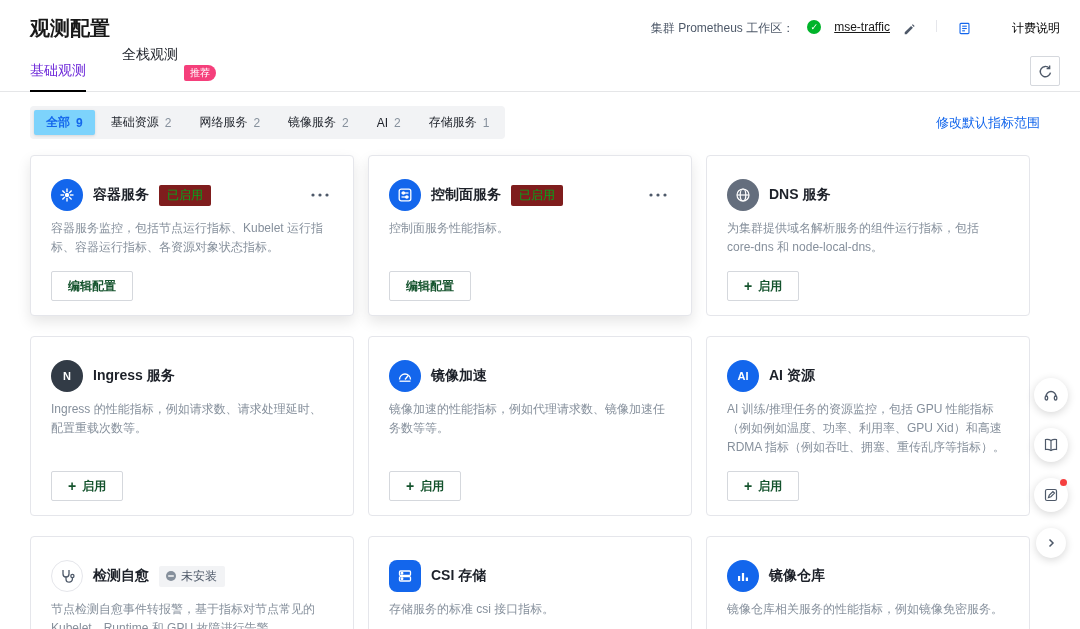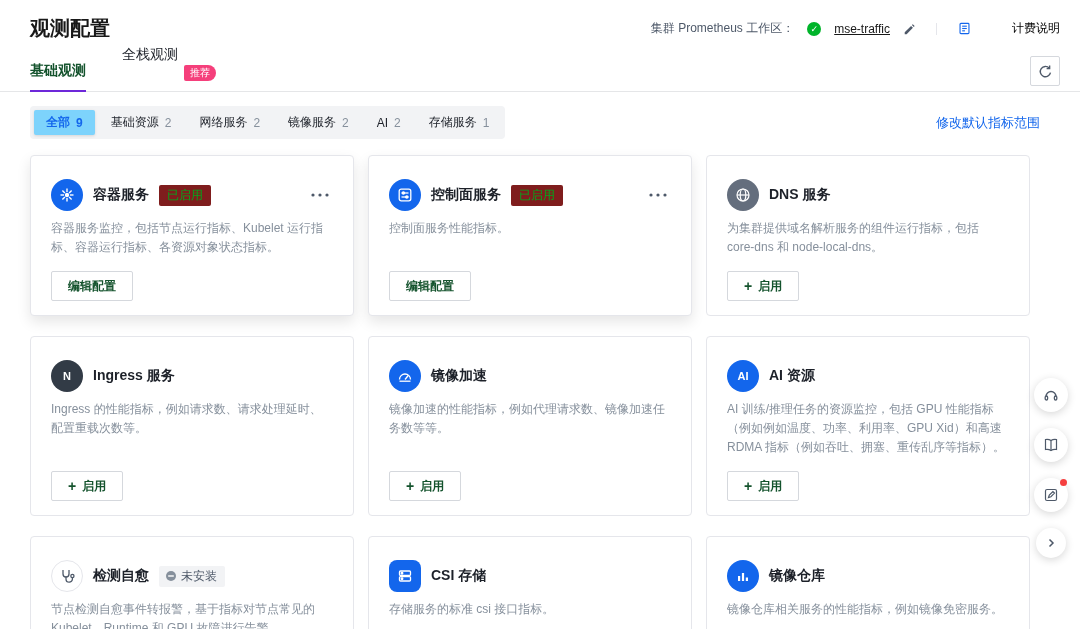--- a/index.html
+++ b/index.html
@@ -2,32 +2,32 @@
 <html><head>
 <meta charset="utf-8">
 <style>
   * { box-sizing: border-box; margin: 0; padding: 0; }
   body { background:#fff; font-family:"Liberation Sans", sans-serif; }
   .page { width:1080px; height:629px; position:relative; overflow:hidden; background:#fff; color:#1d2129; }
 
   
   .topbar { display:flex; justify-content:space-between; align-items:center; padding:15px 20px 12px 30px; }
   .page-title { font-size:20px; font-weight:700; color:#181818; }
-  .topbar-right { display:flex; align-items:center; font-size:12px; color:#4e5969; gap:13px; }
+  .topbar-right { display:flex; font-size:12px; color:#4e5969; gap:13px; }
   .chk { width:14px; height:14px; border-radius:50%; background:#00b42a; color:#fff; font-size:9px;
          display:inline-flex; align-items:center; justify-content:center; }
   .ws-link { color:#181818; text-decoration:underline; cursor:pointer; }
   .icon-btn { display:inline-flex; align-items:center; cursor:pointer; }
   .vdiv { width:1px; height:12px; background:#e5e6eb; margin:0 8px; }
   .blue-link { color:#000000; text-decoration:none; cursor:pointer;margin-left:28px; }
 
   
   .tabs { display:flex; align-items:flex-end; padding:0 20px 0 30px; border-bottom:1px solid #e5e6e8; height:38px; }
   .tab { display:flex; align-items:center; gap:6px; margin-right:36px; padding-bottom:10px; font-size:14px; color:#1d2129; cursor:pointer; }
-  .tab.active { color:#14532d; font-weight:700; border-bottom:2px solid #6d28d9; margin-bottom:-1px; }
+  .tab.active { color:#6d28d9; font-weight:400; border-bottom:2px solid #000000; margin-bottom:-1px; }
   .badge-rec { background:#f53f7b; color:#fff; font-size:10px; line-height:1; padding:3px 6px; border-radius:2px 8px 8px 2px;margin-top:37px; }
   .refresh-btn { margin-left:auto; margin-bottom:5px; width:30px; height:30px; background:#fff; border:1px solid #d5d8dd;
                  border-radius:2px; display:flex; align-items:center; justify-content:center; cursor:pointer; }
 
   
   .filter-row { display:flex; justify-content:space-between; align-items:center; margin:14px 40px 0 30px; }
   .filter-bar { display:inline-flex; align-items:center; background:#f2f3f5; border-radius:4px; padding:4px; gap:4px; }
   .pill { display:inline-flex; align-items:center; gap:6px; padding:4px 12px; font-size:12px; color:#1d2129;
           border:none; background:transparent; border-radius:2px; cursor:pointer; font-family:inherit; }
   .pill .cnt { color:#86909c; }

